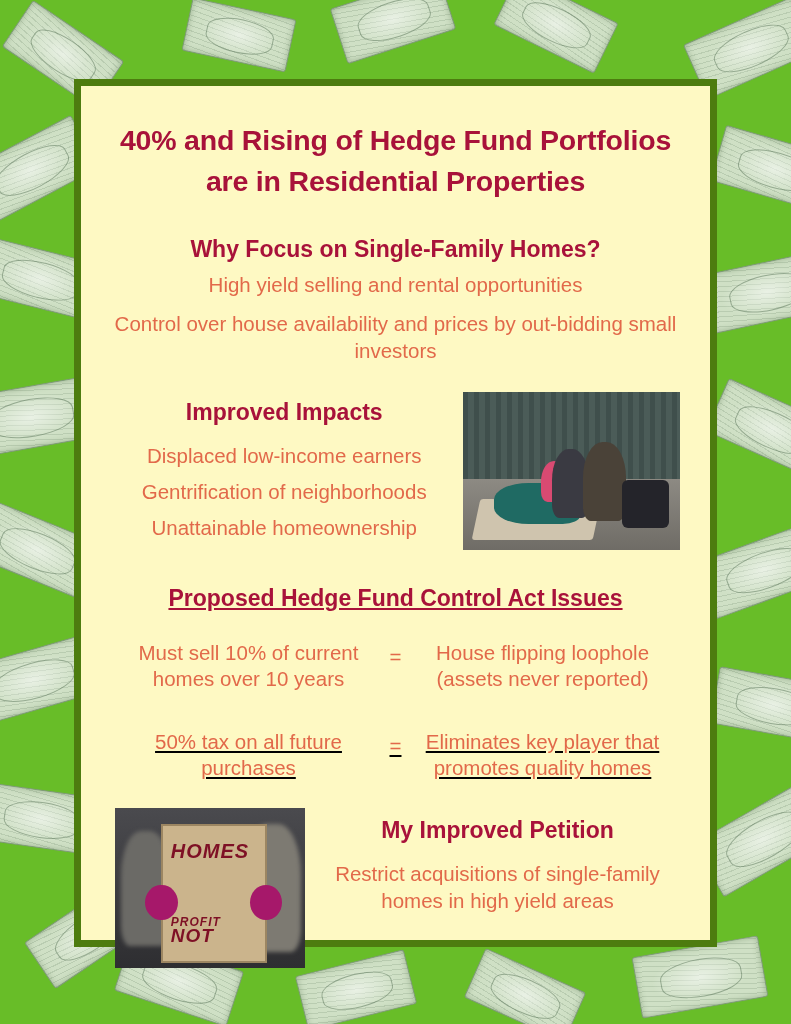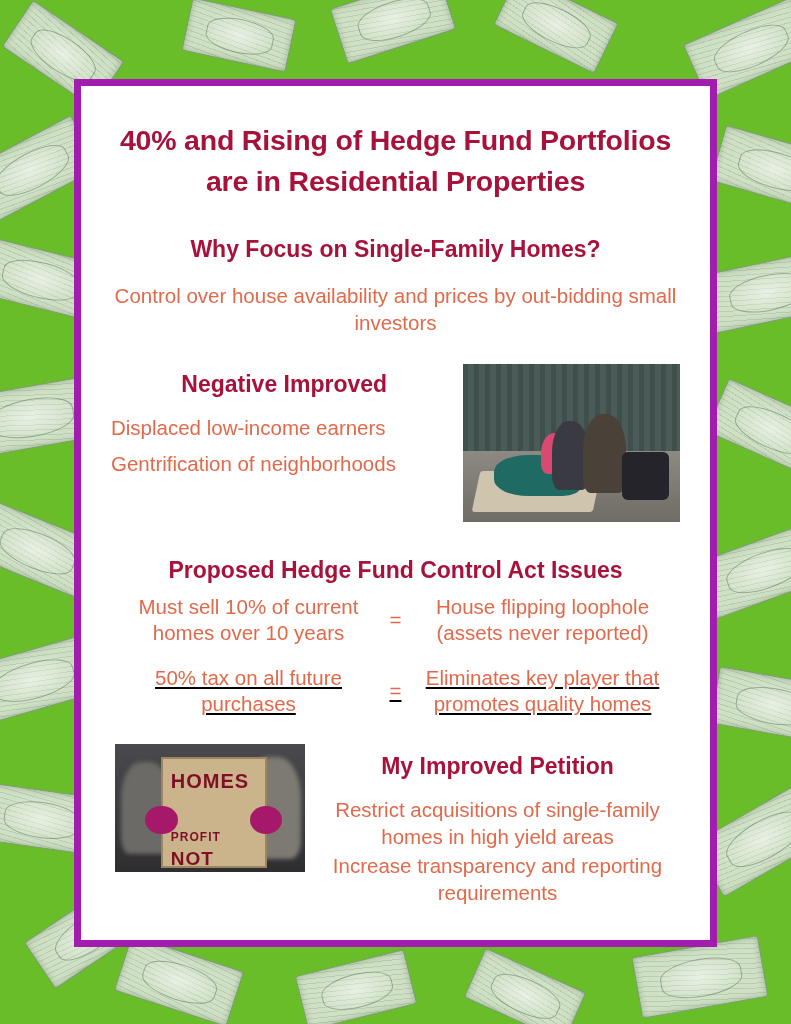--- a/index.html
+++ b/index.html
@@ -42,22 +42,22 @@
     border-radius: 50% / 40%;
   }
 
   
   .poster {
     position: absolute;
     left: 74px;
     top: 79px;
     width: 643px;
     height: 868px;
-    background: #ffffff;
-    border: 7px solid #a21caf;
+    background: #fef9c3;
+    border: 7px solid #4d7c0f;
     box-sizing: border-box;
   }
   .inner {
     padding: 26px 30px 0 30px;
     box-sizing: border-box;
     height: 100%;
     position: relative;
   }
 
   .title {
@@ -80,35 +80,35 @@
   }
   .body-line {
     color: #e2694a;
     font-size: 20.5px;
     text-align: center;
     line-height: 1.32;
     margin: 0;
   }
 
   .sect-why { margin-top: 32px; }
-  .sect-why .h2 { margin-bottom: 17px; }
+  .sect-why .h2 { margin-bottom: 6px; }
   .sect-why .body-line + .body-line { margin-top: 12px; }
 
   
   .sect-neg {
     margin-top: 28px;
     display: flex;
     align-items: flex-start;
   }
   .neg-text {
     width: 368px;
     padding-top: 6px;
   }
   .neg-text .h2 { margin-bottom: 14px; }
-  .neg-text .body-line { text-align: left; margin-top: 9px; }
+  .neg-text .body-line { text-align: center; margin-top: 9px; }
 
   .photo {
     position: relative;
     overflow: hidden;
     background: #6a6a66;
   }
   .photo-homeless {
     width: 230px;
     height: 158px;
     margin-left: 6px;
@@ -143,53 +143,55 @@
   .photo-homeless .child {
     position: absolute; left: 36%; bottom: 30%; width: 12%; height: 26%;
     background: #d94a72; border-radius: 50% 50% 25% 25%;
   }
   .photo-homeless .bag {
     position: absolute; left: 73%; bottom: 14%; width: 22%; height: 30%;
     background: #24242a; border-radius: 6px;
   }
 
   .sect-act { margin-top: 34px; }
-  .sect-act .h2 { margin-bottom: 2px; }
+  .sect-act .h2 { margin-bottom: 2px; text-decoration: underline; }
 
   .eq-row {
     display: flex;
     align-items: center;
     justify-content: center;
     margin-top: 8px;
   }
   .eq-col {
     width: 260px;
     color: #e2694a;
     font-size: 20.5px;
     text-align: center;
     line-height: 1.3;
+    margin-top: 18px;
   }
   .eq-sign {
     width: 34px;
     text-align: center;
     color: #e2694a;
     font-size: 20.5px;
   }
 
   
   .sect-pet {
     margin-top: 26px;
     display: flex;
     align-items: flex-start;
   }
   .photo-sign {
     width: 190px;
-    height: 128px;
+    height: 160px;
     margin-left: 4px;
     flex: 0 0 auto;
+    font-style: italic;
   }
   .photo-sign .crowd {
     position: absolute; inset: 0;
     background: linear-gradient(180deg, #4a4a4e 0%, #2e2e31 100%);
   }
   .photo-sign .blur1 {
     position: absolute; left: 3%; top: 14%; width: 26%; height: 72%;
     background: #6b6a66; border-radius: 40% 40% 18% 18%; filter: blur(2px);
   }
   .photo-sign .blur2 {
@@ -256,28 +258,30 @@
   <div class="bill" style="left:30px;   top:906px;  width:112px; height:54px;  transform:rotate(-34deg);"></div>
 </div>
 
 <div class="poster">
   <div class="inner">
 
     <h1 class="title">40% and Rising of Hedge Fund Portfolios are in Residential Properties</h1>
 
     <div class="sect-why">
       <h2 class="h2">Why Focus on Single-Family Homes?</h2>
+      <p class="body-line">High yield selling and rental opportunities</p>
       <p class="body-line">Control over house availability and prices by out-bidding small investors</p>
     </div>
 
     <div class="sect-neg">
       <div class="neg-text">
-        <h2 class="h2">Negative Improved</h2>
+        <h2 class="h2">Improved Impacts</h2>
         <p class="body-line">Displaced low-income earners</p>
         <p class="body-line">Gentrification of neighborhoods</p>
+        <p class="body-line">Unattainable homeownership</p>
       </div>
       <div class="photo photo-homeless">
         <div class="bgwall"></div>
         <div class="ground"></div>
         <div class="mat"></div>
         <div class="blanket"></div>
         <div class="child"></div>
         <div class="person-a"></div>
         <div class="person-b"></div>
         <div class="bag"></div>
@@ -309,18 +313,17 @@
           <div class="ln l1">HOMES</div>
           <div class="ln l2">NOT</div>
           <div class="ln l3">PROFIT</div>
         </div>
         <div class="mitten-l"></div>
         <div class="mitten-r"></div>
       </div>
       <div class="pet-text">
         <h2 class="h2">My Improved Petition</h2>
         <p class="body-line">Restrict acquisitions of single-family homes in high yield areas</p>
-        <p class="body-line">Increase transparency and reporting requirements</p>
       </div>
     </div>
 
   </div>
 </div>
 
 </body></html>

